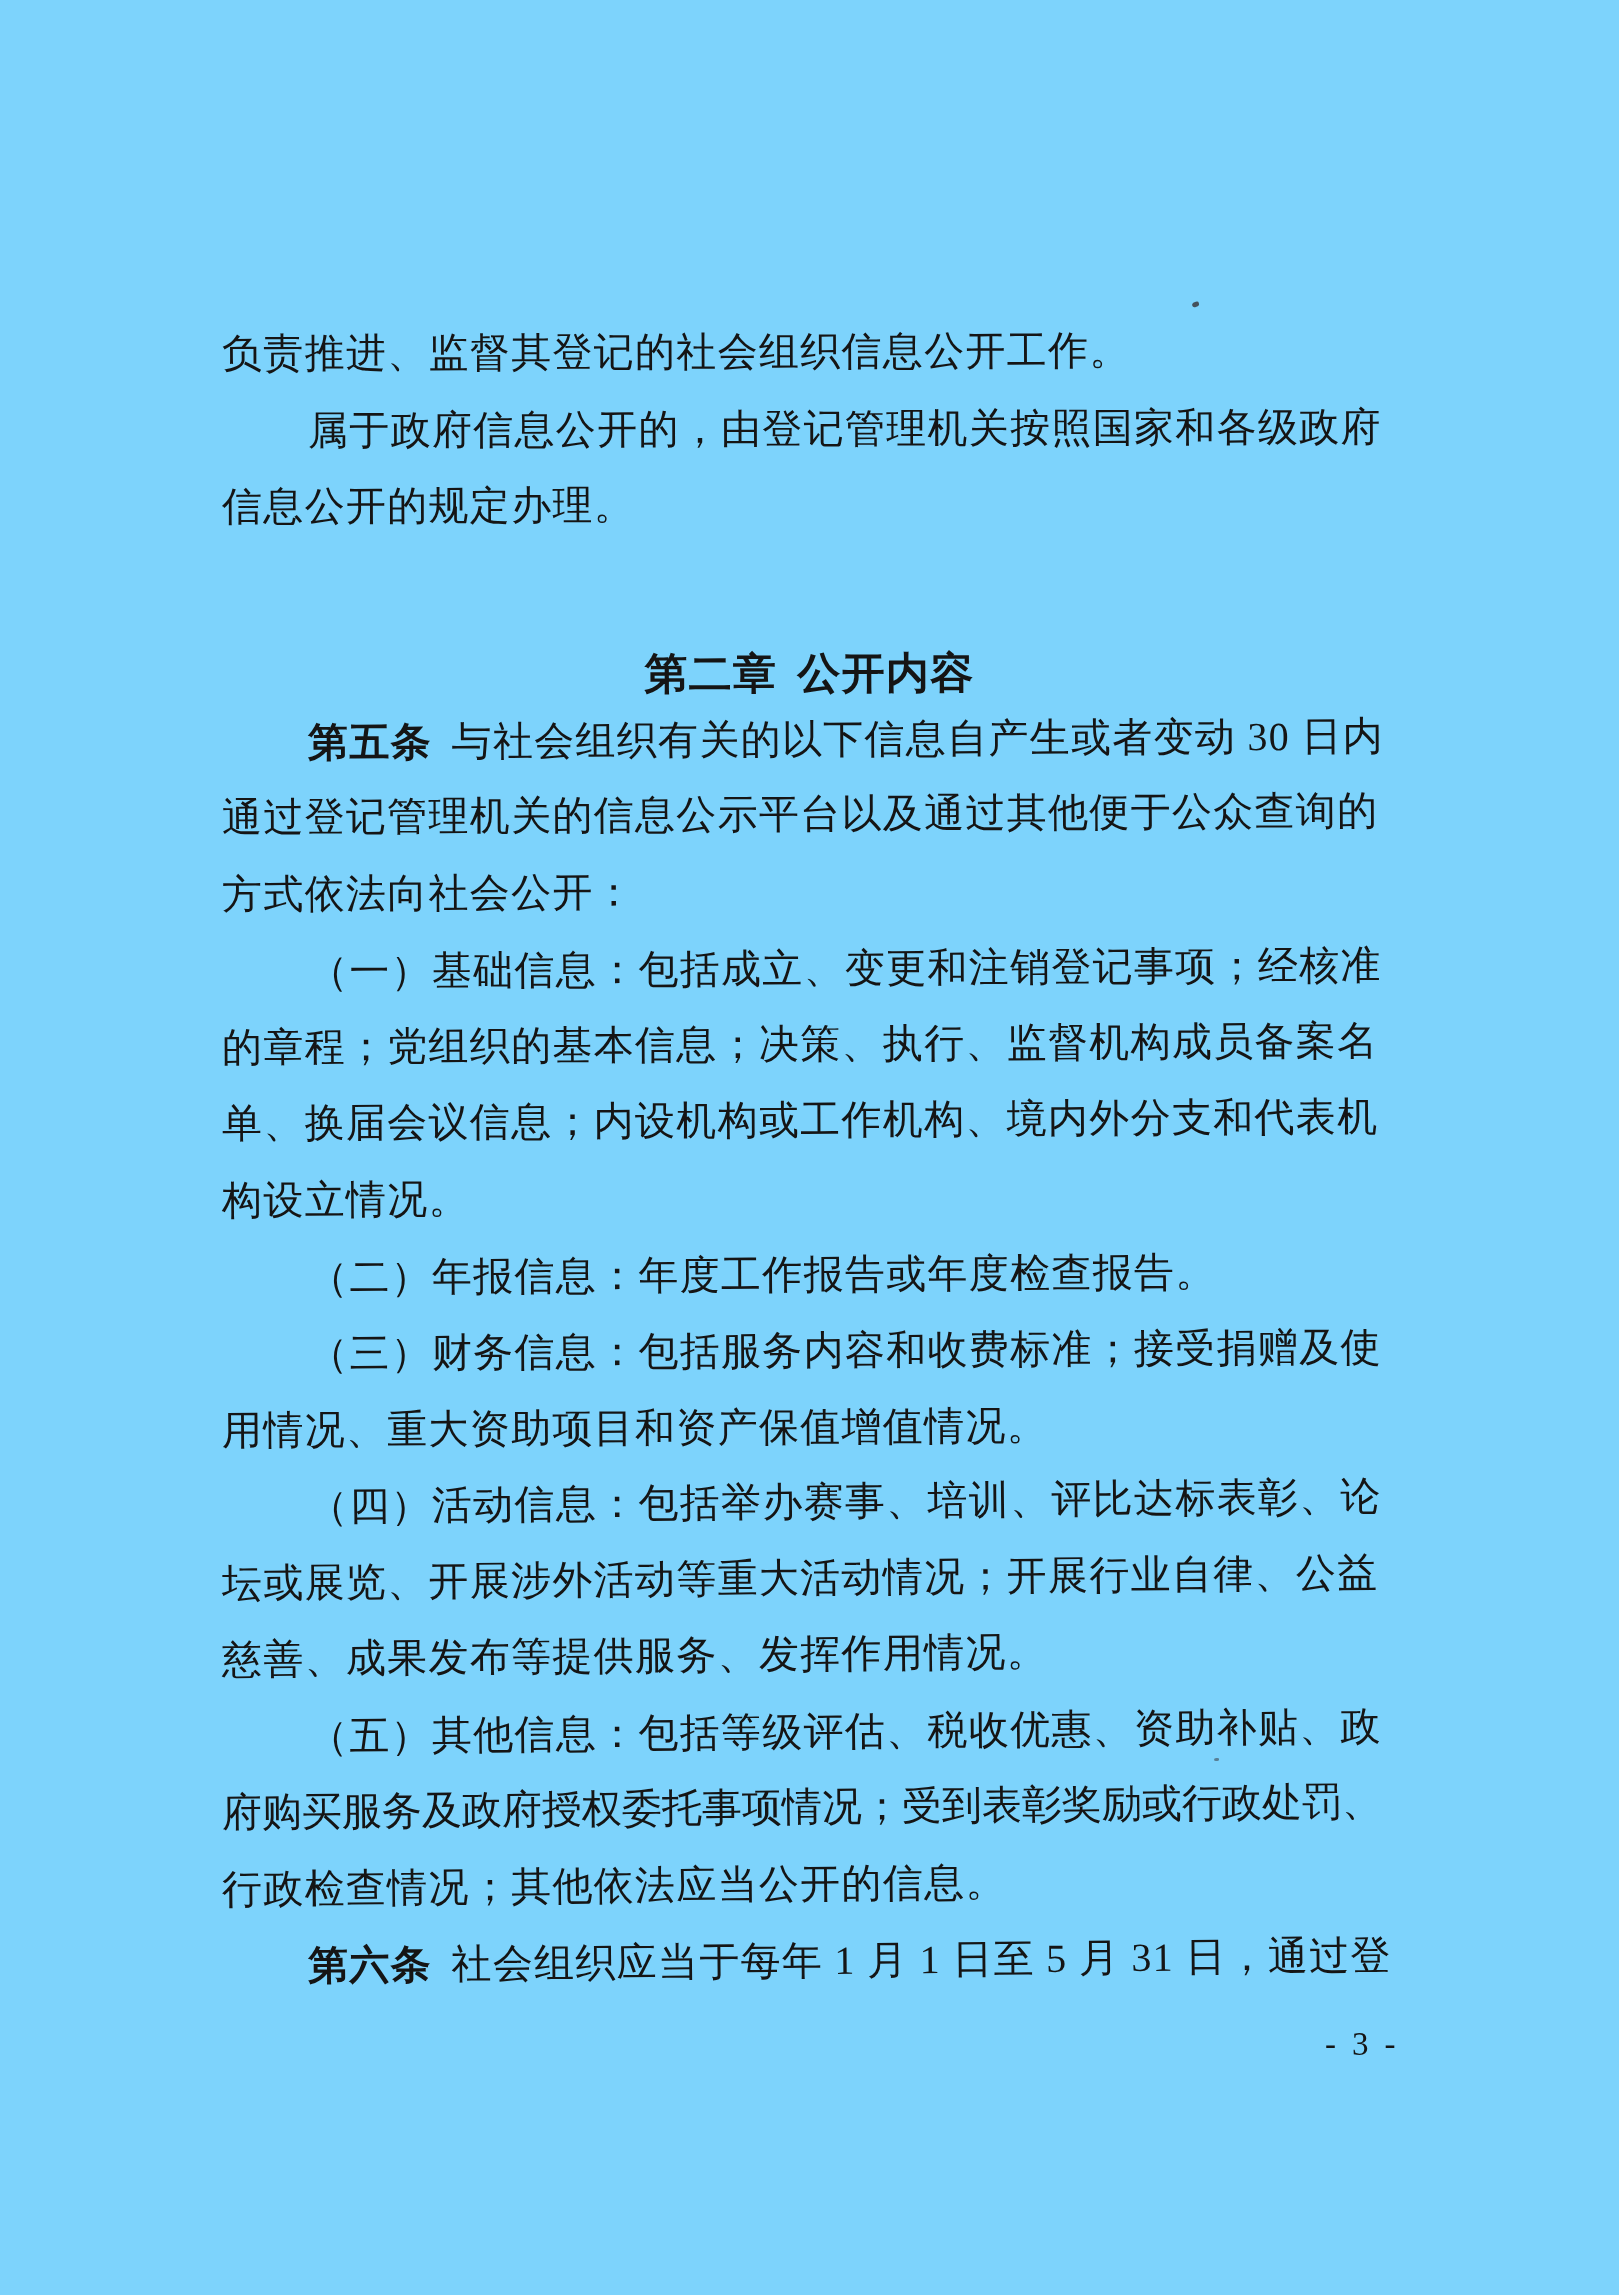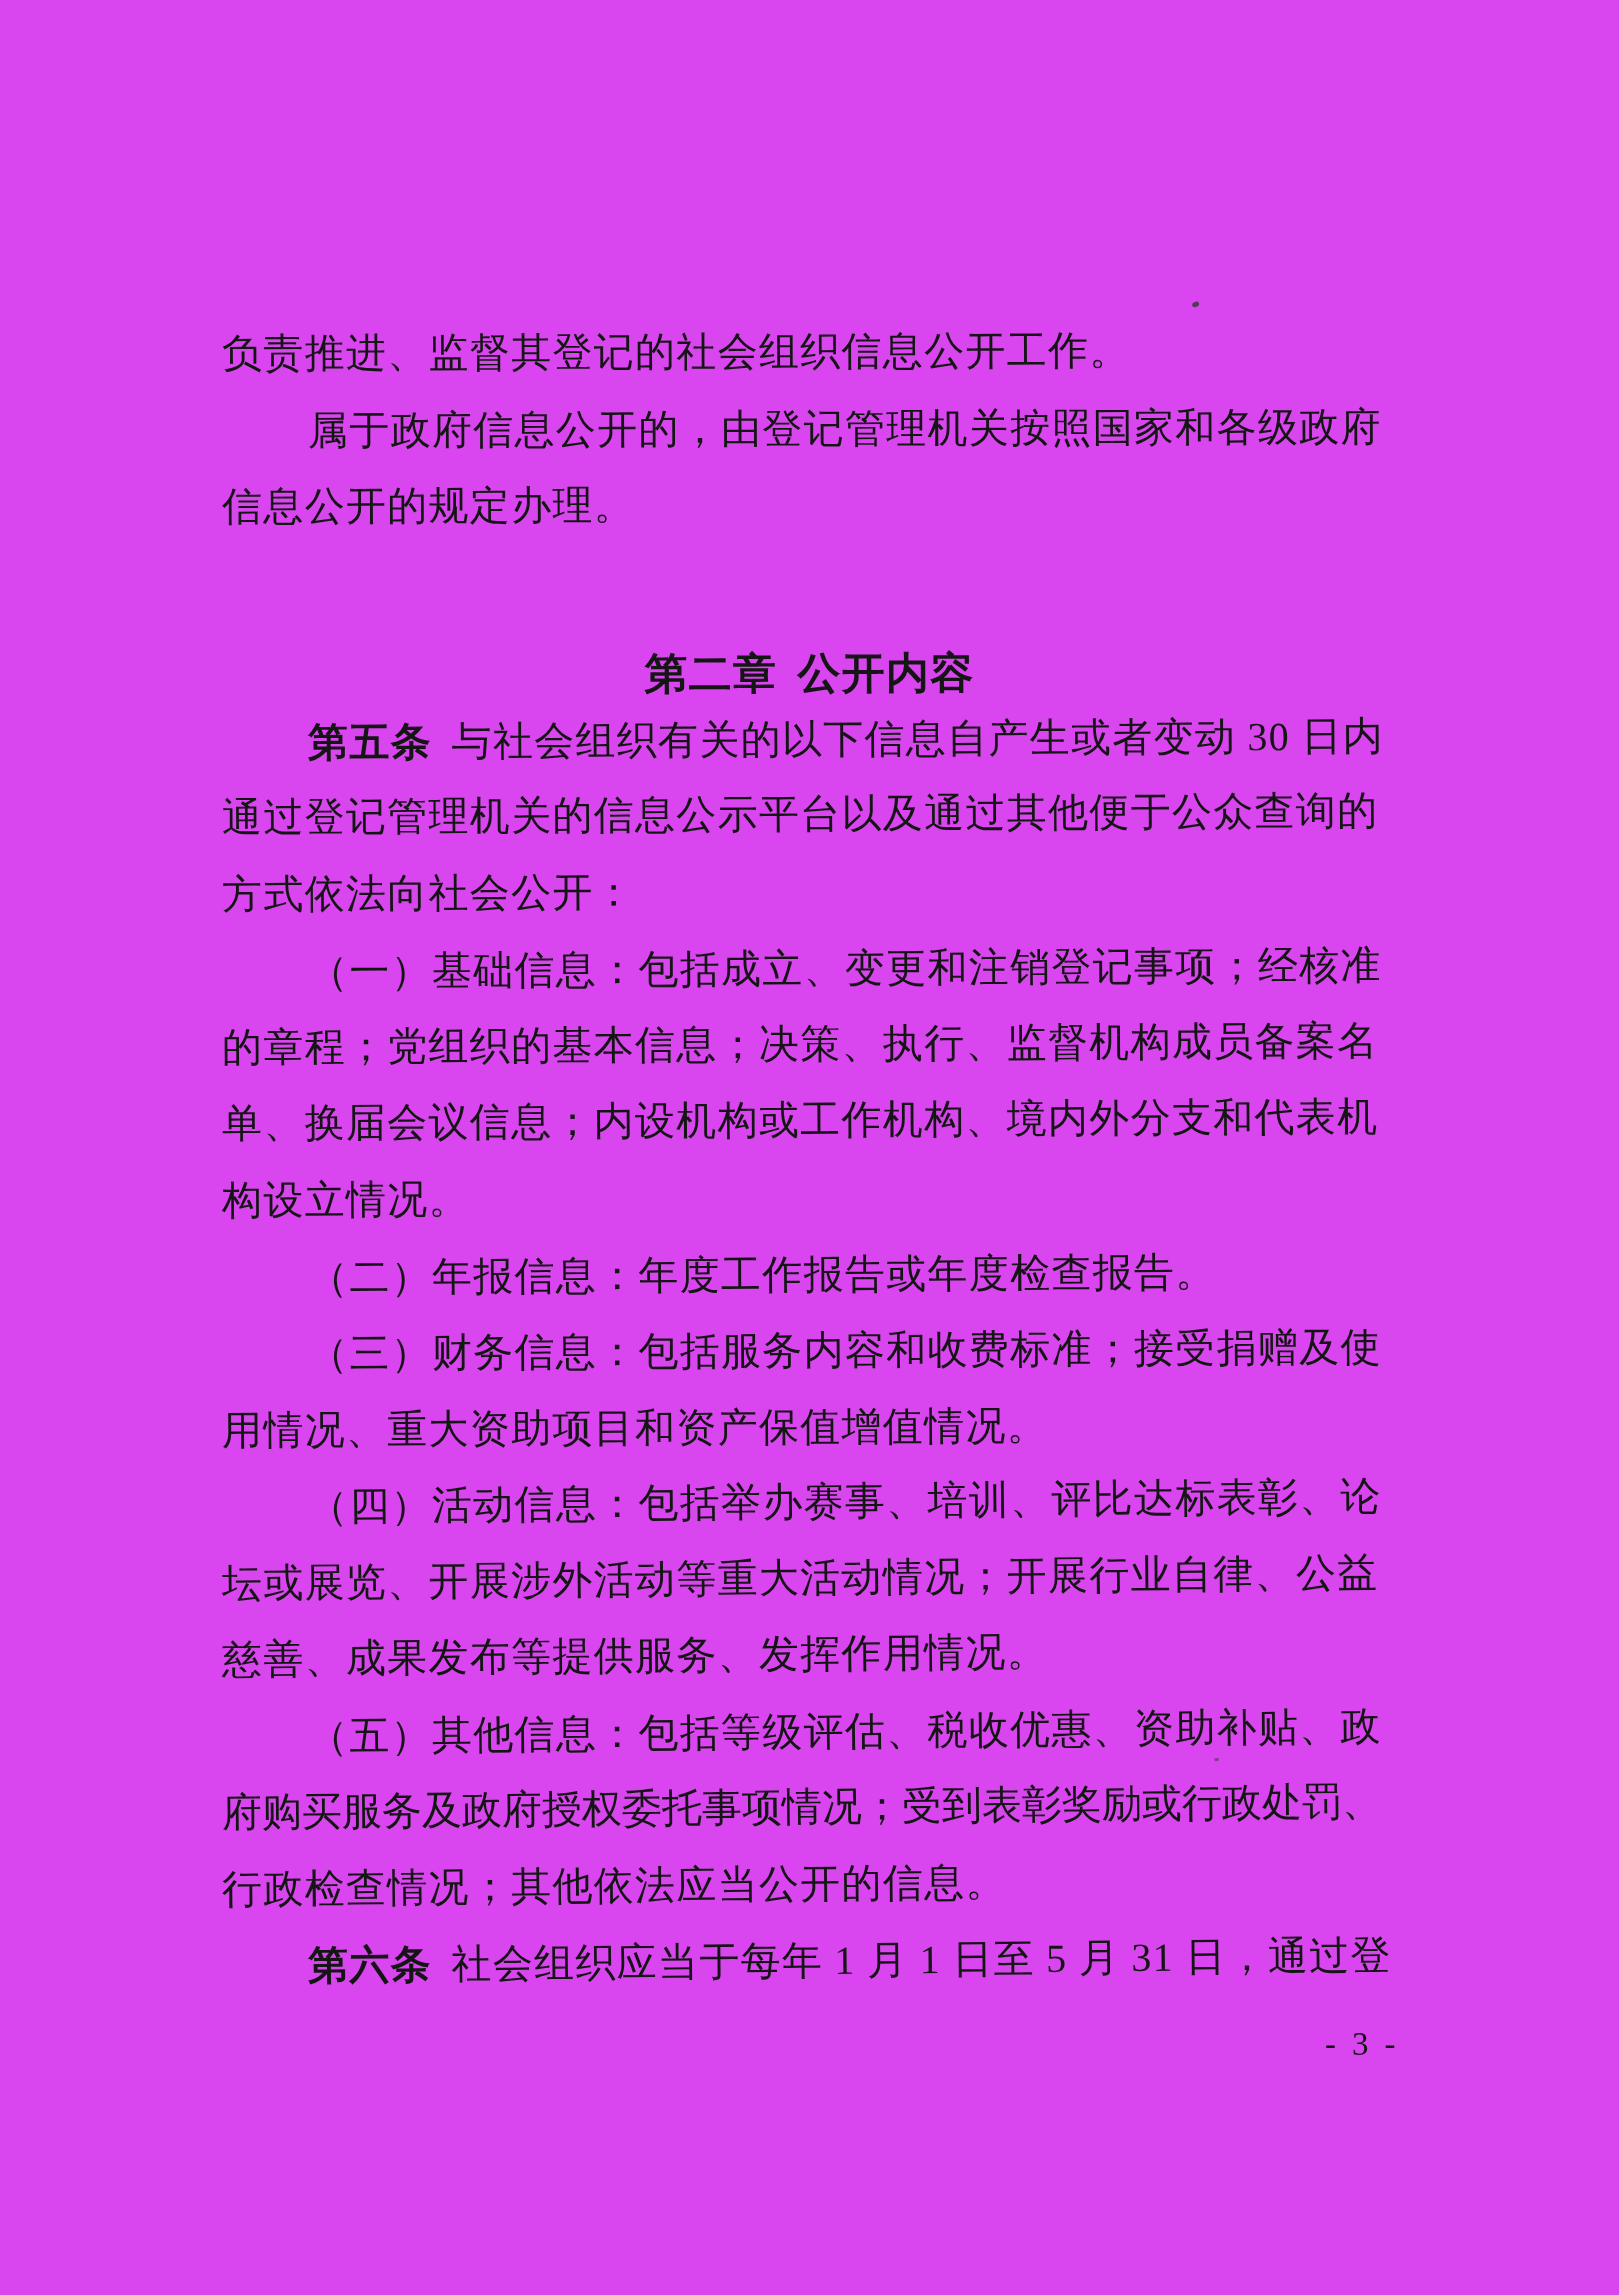--- a/index.html
+++ b/index.html
@@ -4,21 +4,21 @@
 <style>
   html, body {
     margin: 0;
     padding: 0;
     background: #ffffff;
   }
   .page {
     position: relative;
     width: 1619px;
     height: 2295px;
-    background: #d946ef;
+    background: #7dd3fc;
     overflow: hidden;
     font-family: "Liberation Serif", serif;
     color: #151515;
   }
   .sheet {
     position: absolute;
     inset: 0;
   }
   .line {
     position: absolute;

